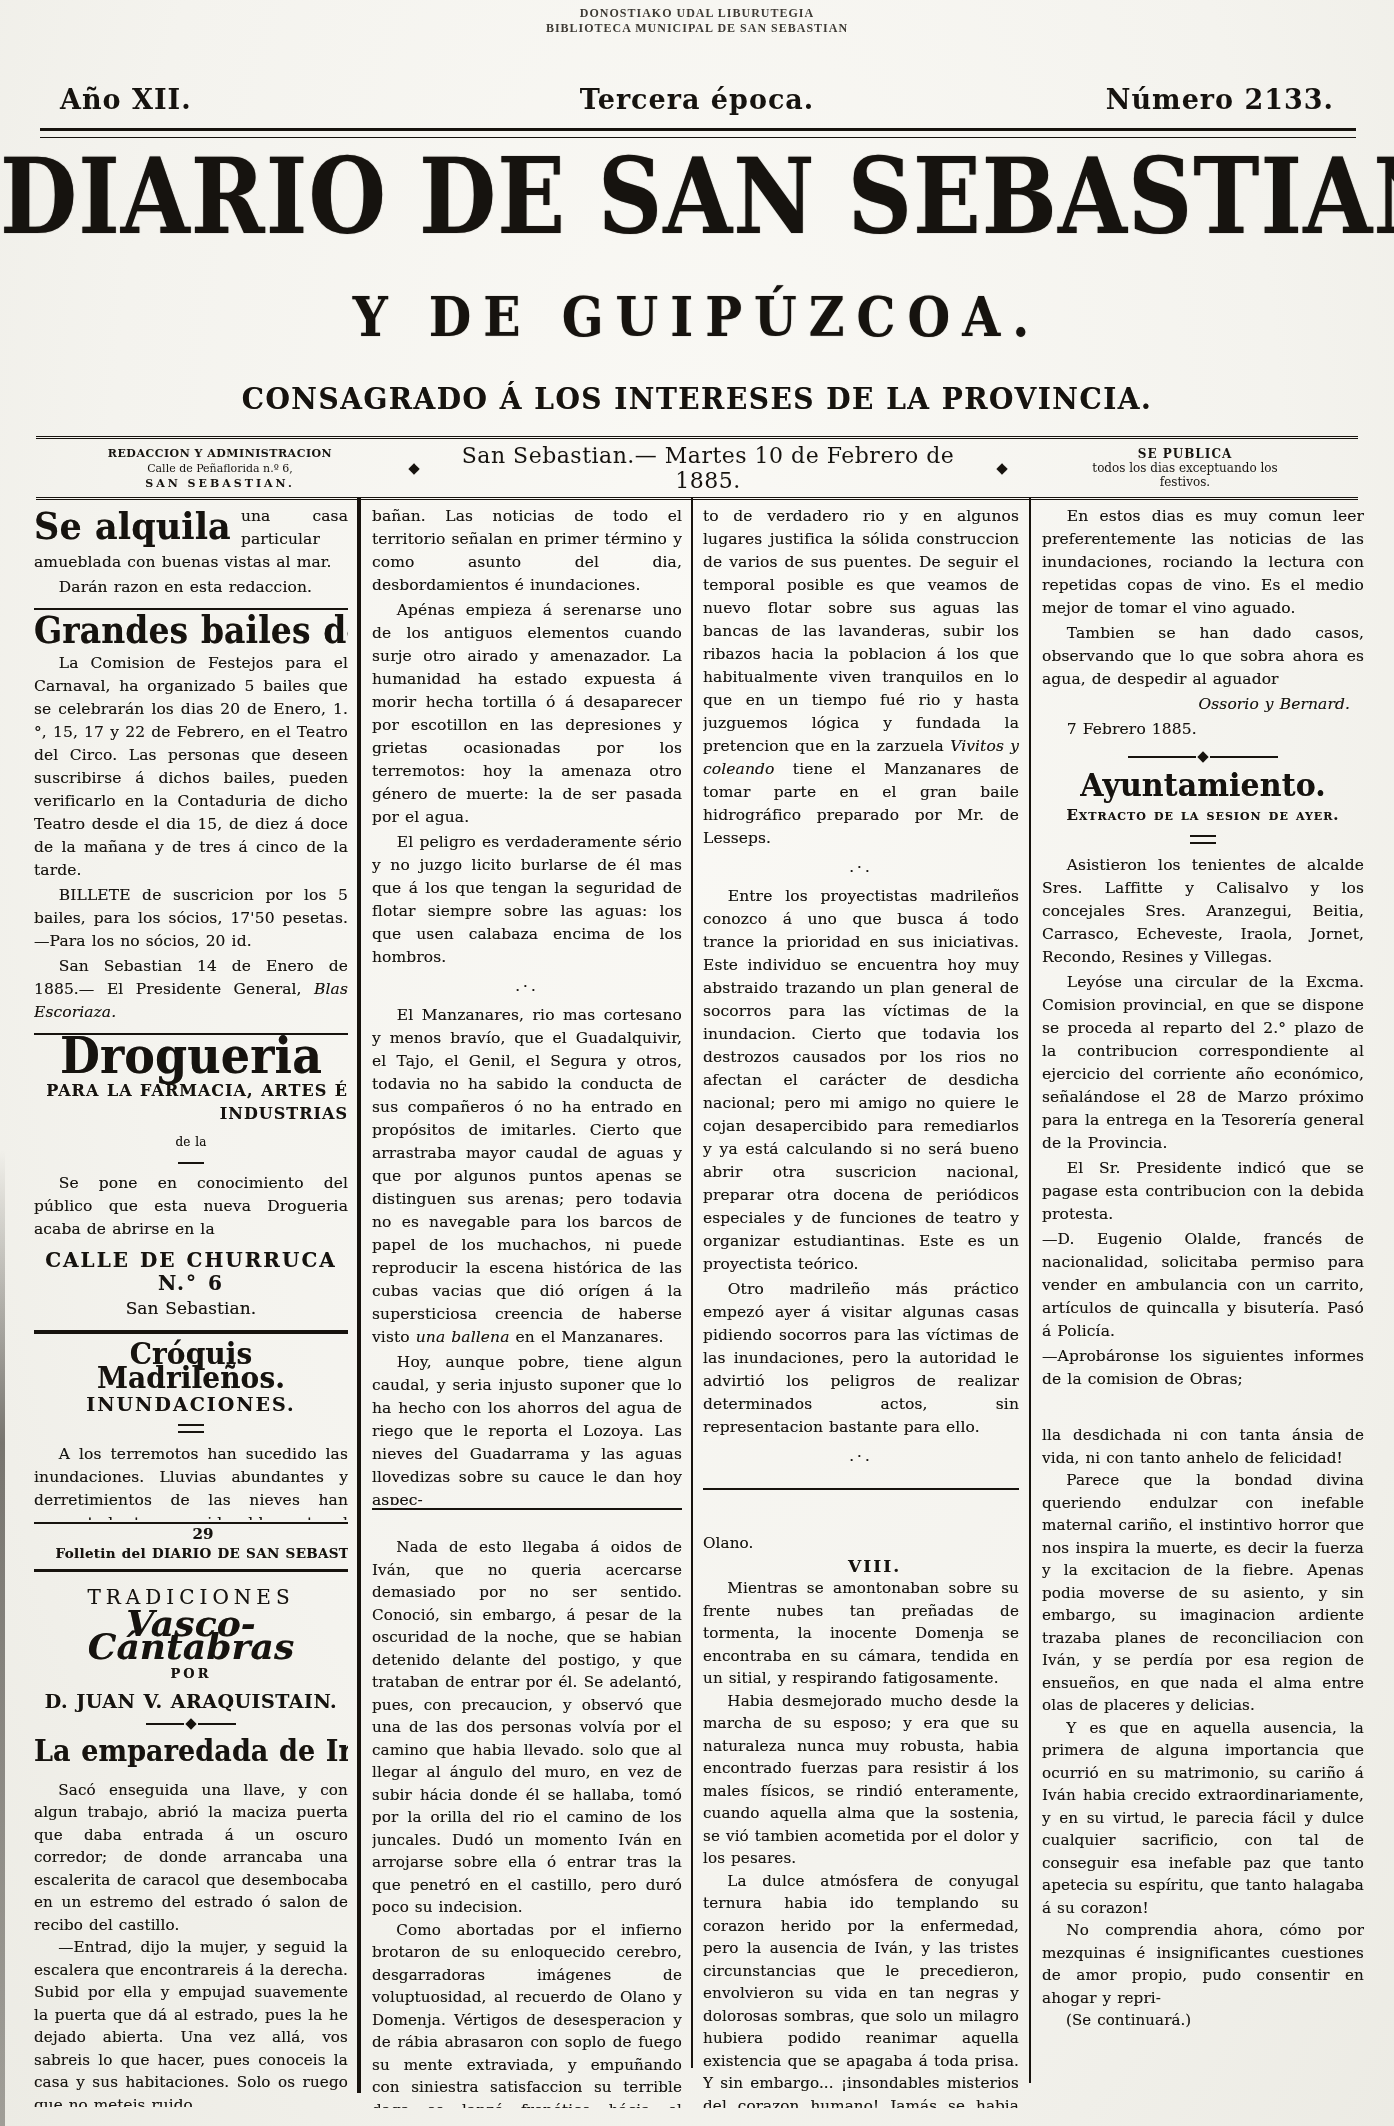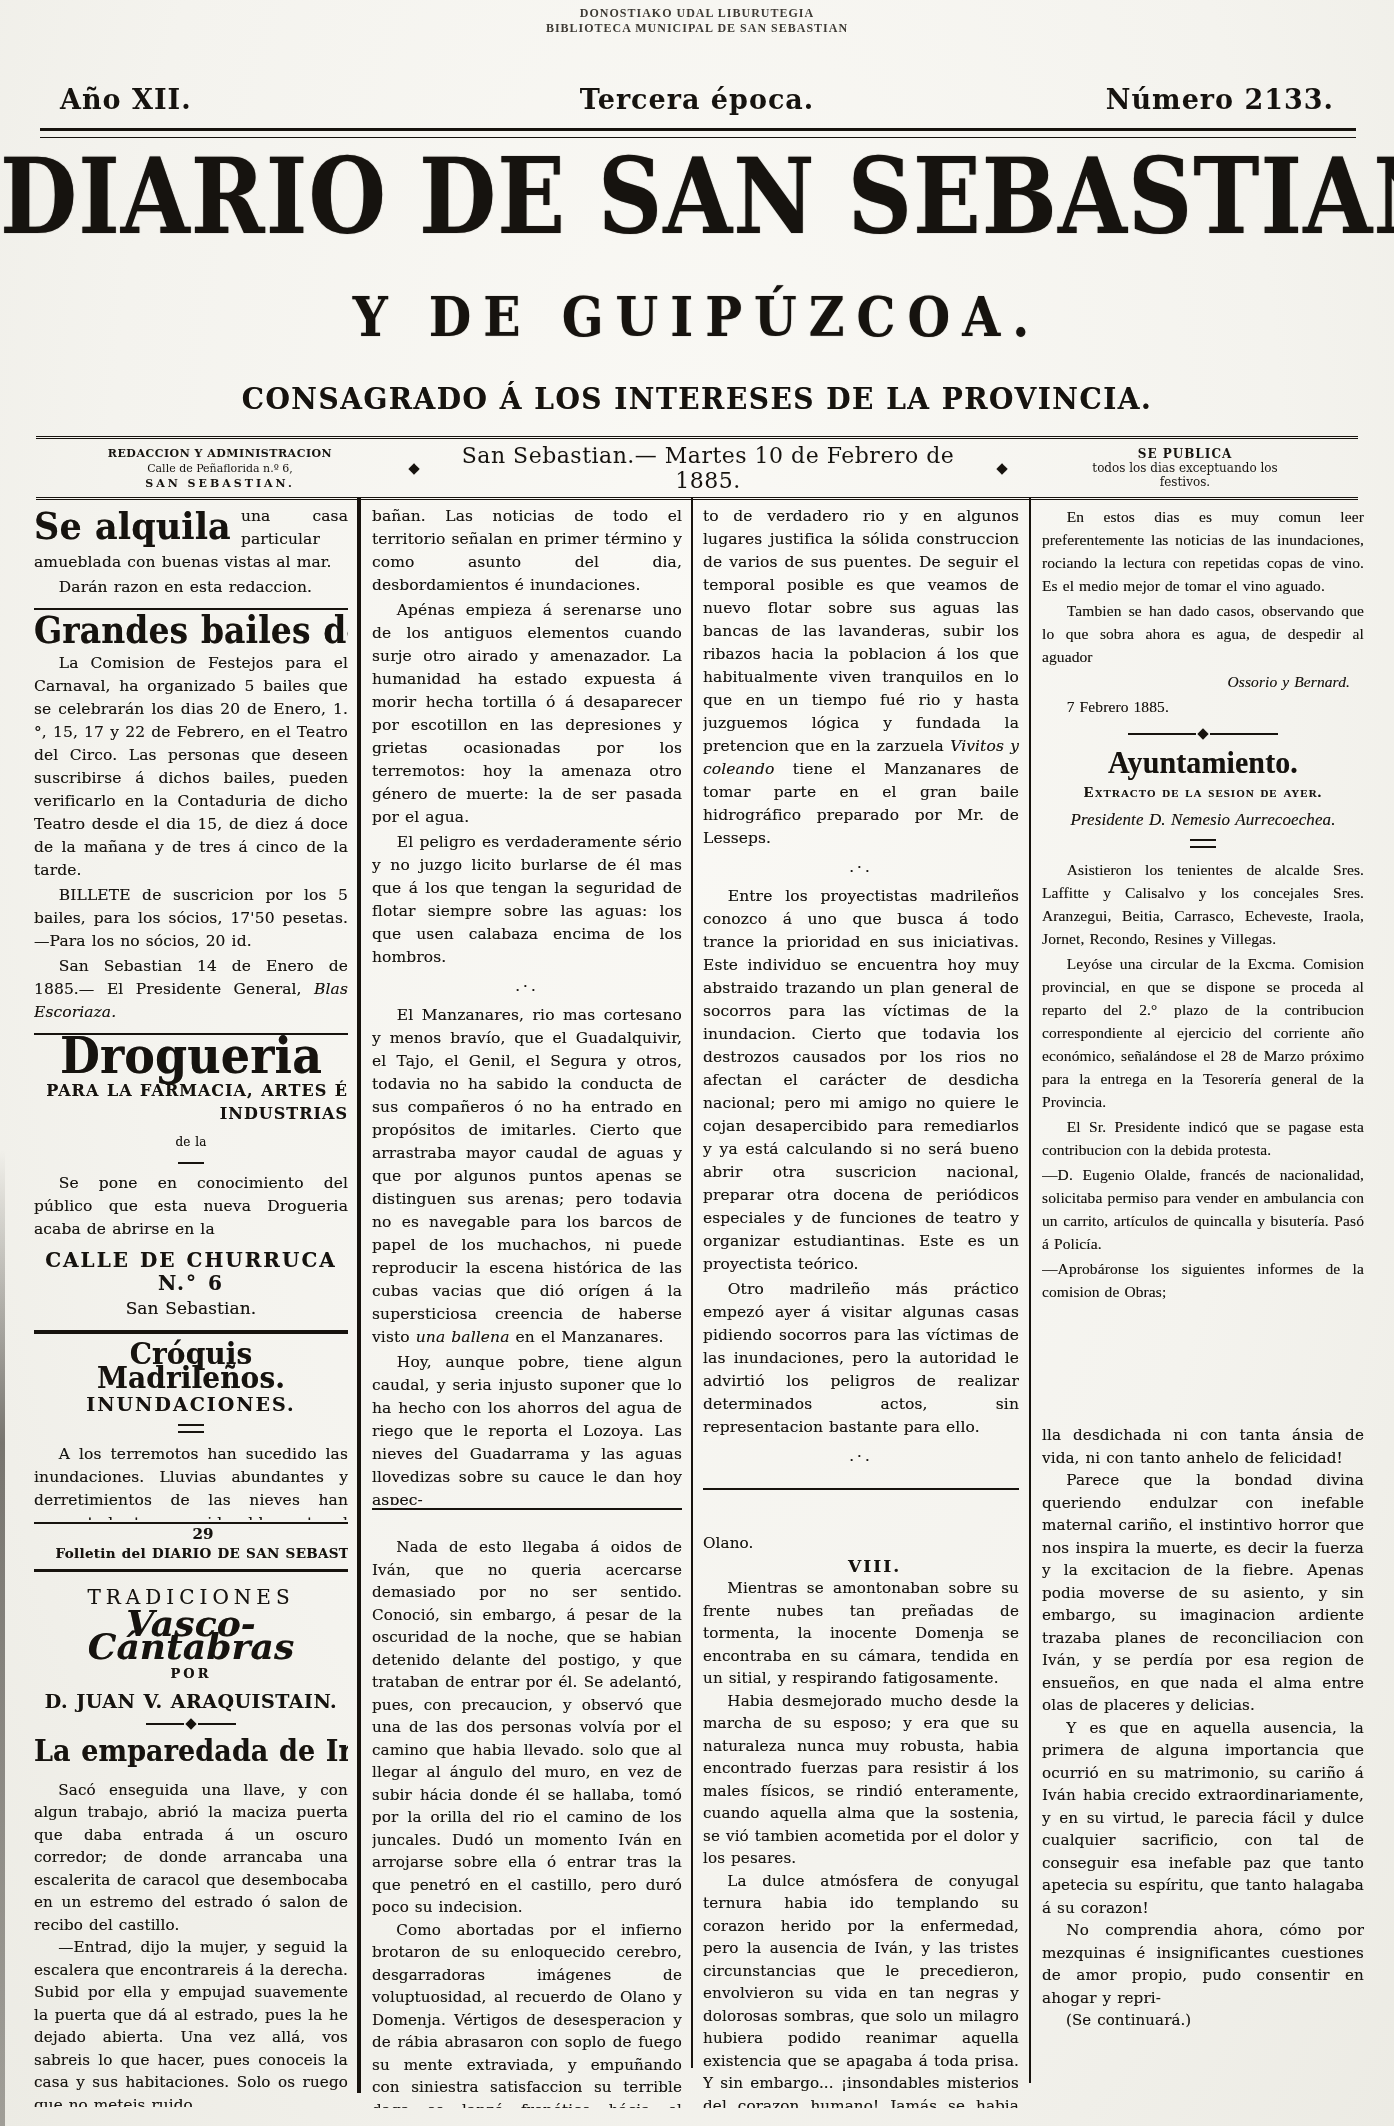--- a/index.html
+++ b/index.html
@@ -205,34 +205,33 @@
   <div class="col" style="left:703px;width:316px;height:985px;">
     <p class="noindent">
       <span>to de verdadero rio y en algunos lugares justifica la sólida construccion de varios de sus puentes. De seguir el temporal posible es que veamos de nuevo flotar sobre sus aguas las bancas de las lavanderas, subir los ribazos hacia la poblacion á los que habitualmente viven tranquilos en lo que en un tiempo fué rio y hasta juzguemos lógica y fundada la pretencion que en la zarzuela </span><i>Vivitos y coleando</i><span> tiene el Manzanares de tomar parte en el gran baile hidrográfico preparado por Mr. de Lesseps.</span>
     </p>
     <span class="asterism">.·.</span>
     <p>Entre los proyectistas madrileños conozco á uno que busca á todo trance la prioridad en sus iniciativas. Este individuo se encuentra hoy muy abstraido trazando un plan general de socorros para las víctimas de la inundacion. Cierto que todavia los destrozos causados por los rios no afectan el carácter de desdicha nacional; pero mi amigo no quiere le cojan desapercibido para remediarlos y ya está calculando si no será bueno abrir otra suscricion nacional, preparar otra docena de periódicos especiales y de funciones de teatro y organizar estudiantinas. Este es un proyectista teórico.</p>
     <p>Otro madrileño más práctico empezó ayer á visitar algunas casas pidiendo socorros para las víctimas de las inundaciones, pero la autoridad le advirtió los peligros de realizar determinados actos, sin representacion bastante para ello.</p>
     <span class="asterism">.·.</span>
   </div>
 
-  <div class="col" style="left:1042px;width:322px;height:1000px;font-family:Liberation Serif, serif;">
+  <div class="col" style="left:1042px;width:322px;height:1000px;">
     <p>En estos dias es muy comun leer preferentemente las noticias de las inundaciones, rociando la lectura con repetidas copas de vino. Es el medio mejor de tomar el vino aguado.</p>
     <p>Tambien se han dado casos, observando que lo que sobra ahora es agua, de despedir al aguador</p>
     <p class="sig">Ossorio y Bernard.</p>
     <p class="dateline4">7 Febrero 1885.</p>
     <span class="arrow-orn">
         <span class="line"></span>
         <span class="diamond"></span>
         <span class="line"></span>
       </span>
     <div>
       <div class="h-ayunt">Ayuntamiento.</div>
       <div class="ayunt-sub">Extracto de la sesion de ayer.</div>
-      <div class="ayunt-pres">Presidente D. Nemesio Aurrecoechea.</div>
       <span class="eq-orn"></span>
       <p>Asistieron los tenientes de alcalde Sres. Laffitte y Calisalvo y los concejales Sres. Aranzegui, Beitia, Carrasco, Echeveste, Iraola, Jornet, Recondo, Resines y Villegas.</p>
       <p>Leyóse una circular de la Excma. Comision provincial, en que se dispone se proceda al reparto del 2.° plazo de la contribucion correspondiente al ejercicio del corriente año económico, señalándose el 28 de Marzo próximo para la entrega en la Tesorería general de la Provincia.</p>
       <p>El Sr. Presidente indicó que se pagase esta contribucion con la debida protesta.</p>
       <p class="noindent">—D. Eugenio Olalde, francés de nacionalidad, solicitaba permiso para vender en ambulancia con un carrito, artículos de quincalla y bisutería. Pasó á Policía.</p>
       <p class="noindent">—Aprobáronse los siguientes informes de la comision de Obras;</p>
     </div>
   </div>
 
   <div class="fol" style="left:34px;top:1522px;width:314px;height:585px;">

